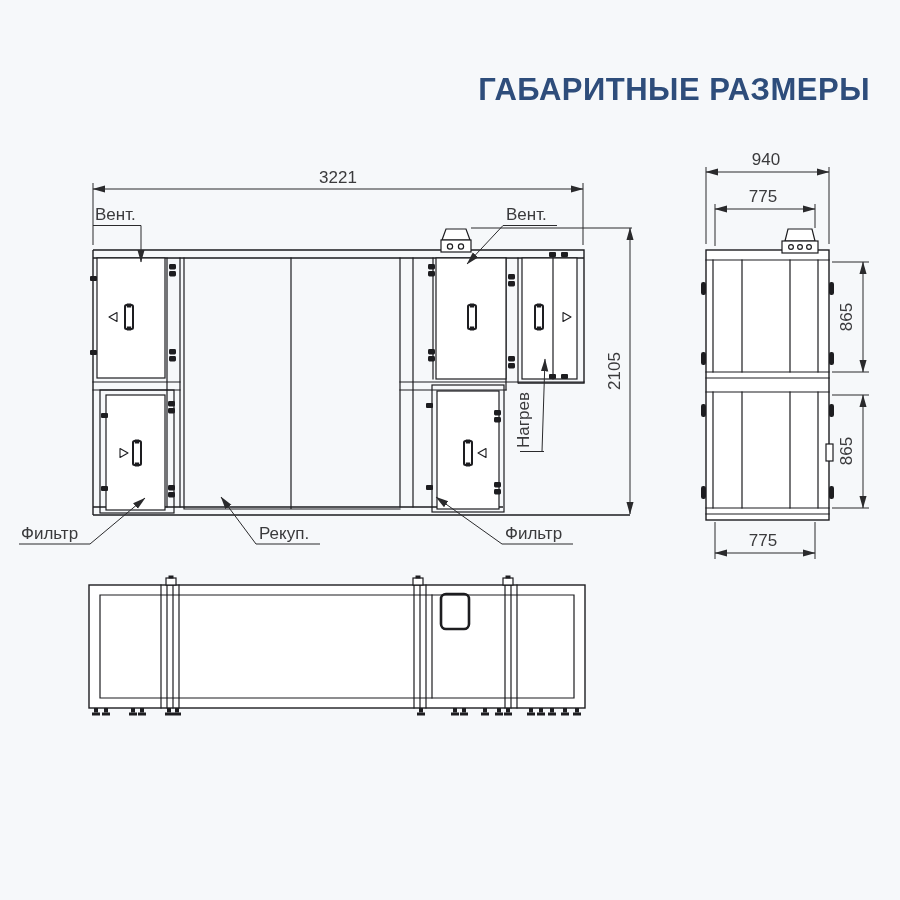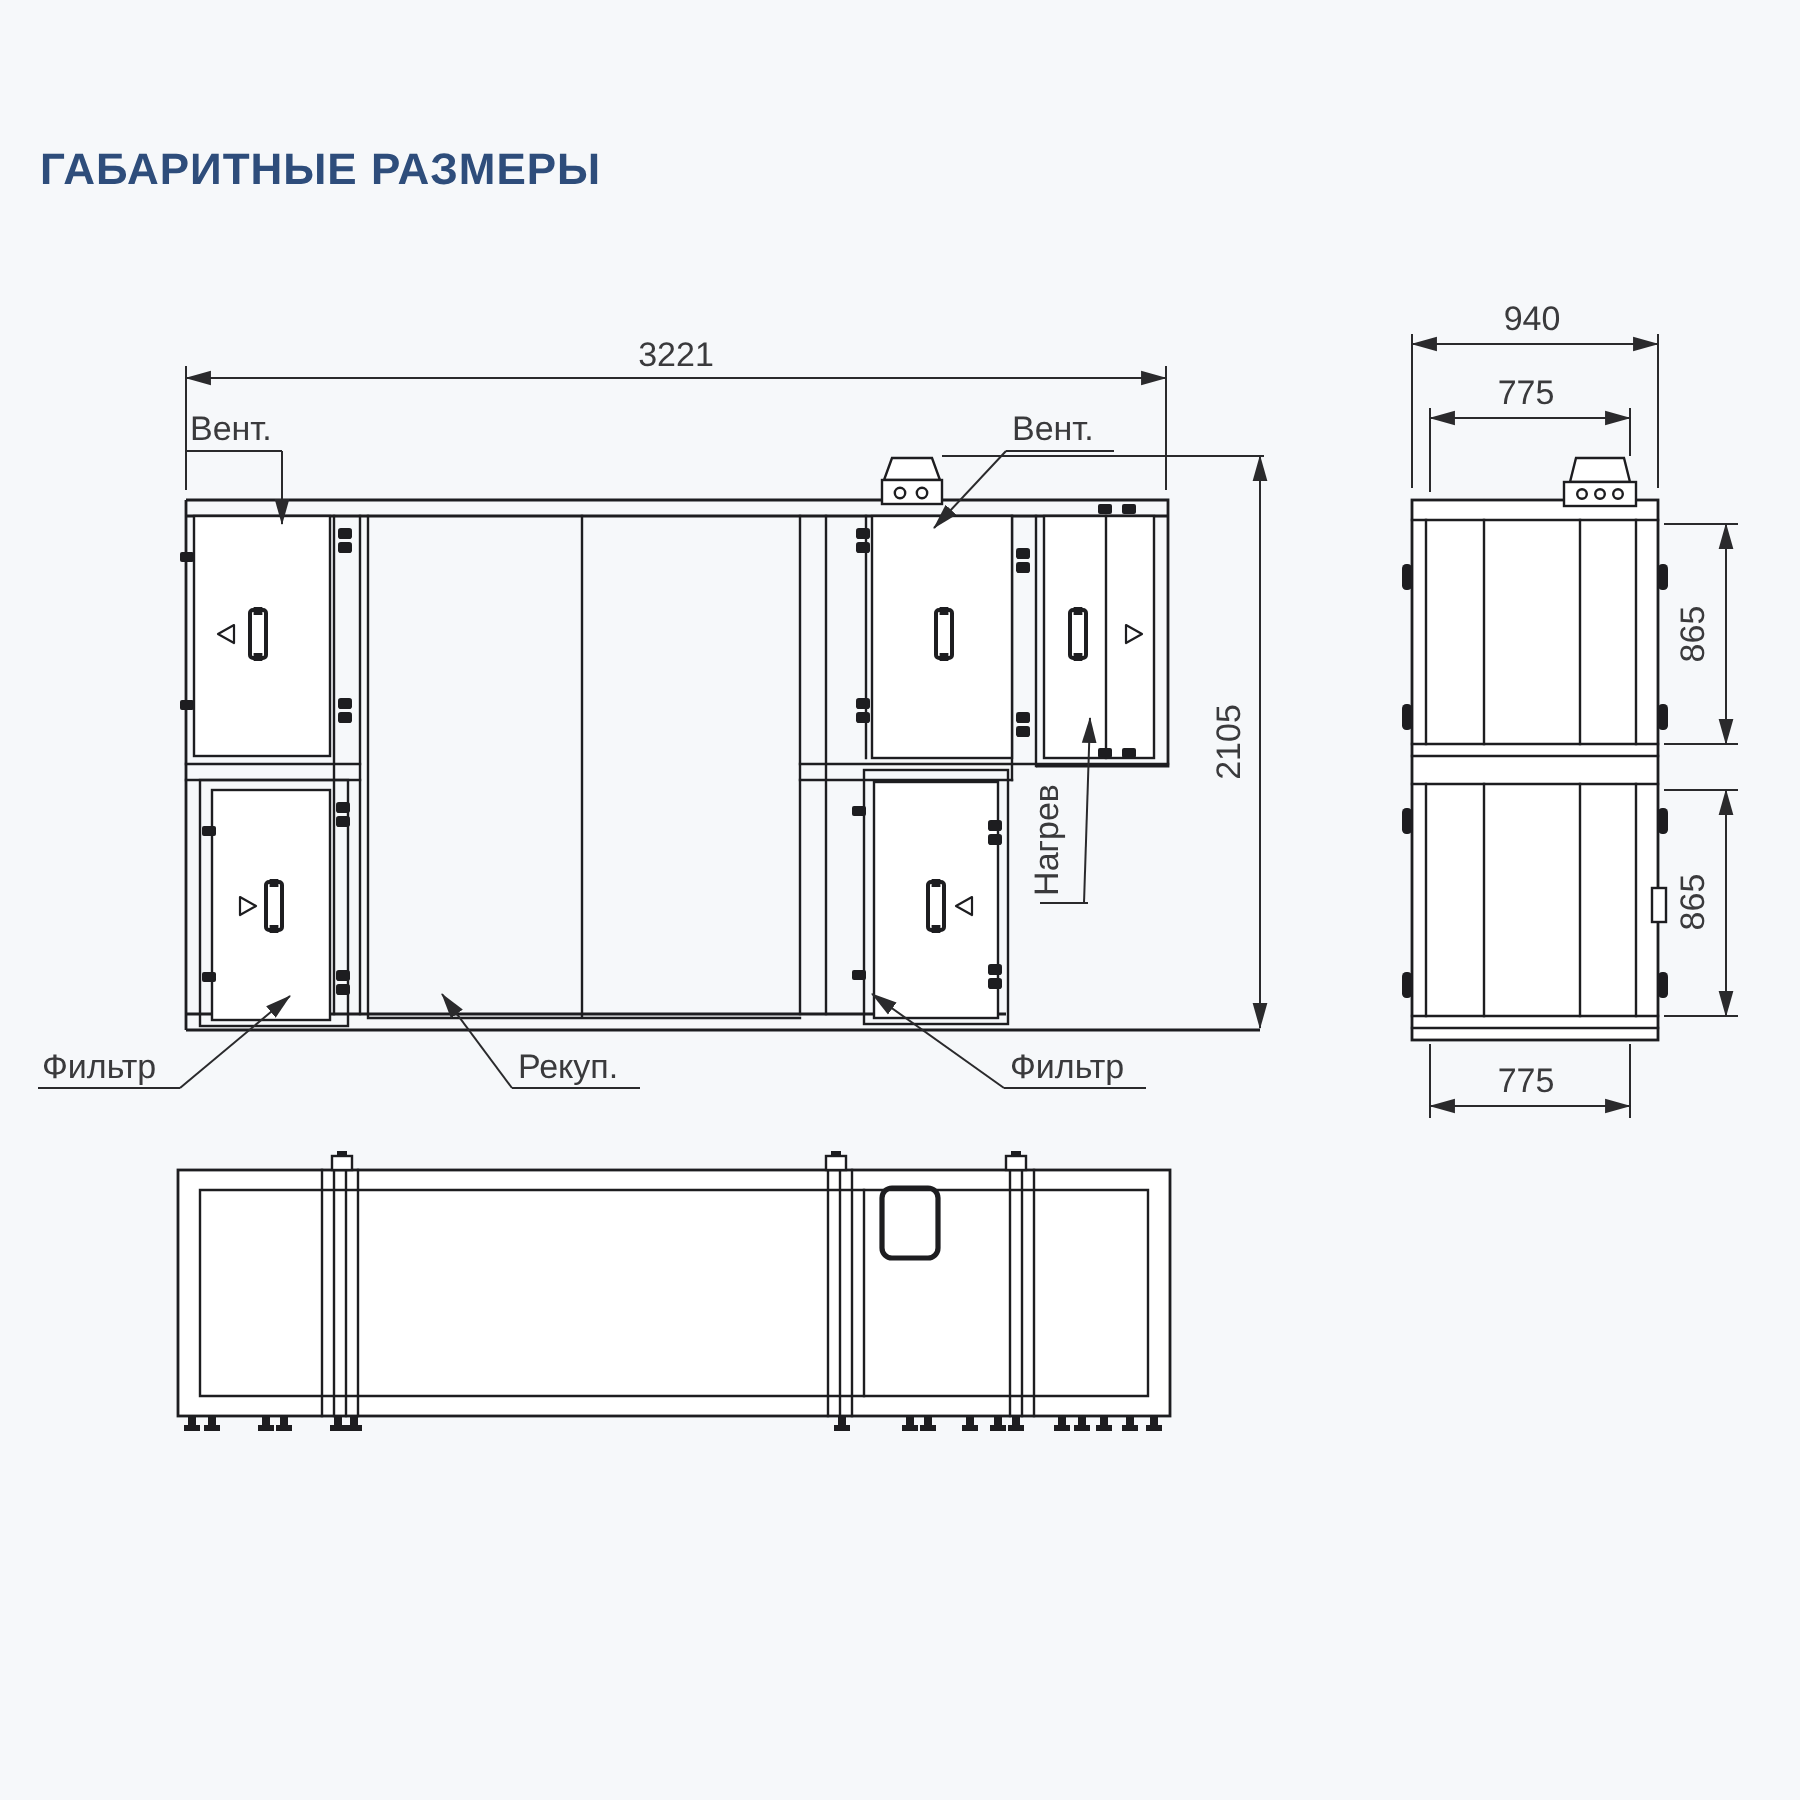--- a/index.html
+++ b/index.html
@@ -6,26 +6,25 @@
   body{
     width:900px;height:900px;
     background:#f6f8fa;
     font-family:"Liberation Sans",sans-serif;
     position:relative;
     overflow:hidden;
   }
   .page-title{
     position:absolute;
     top:72px;left:0;width:870px;
-    text-align:left;
-    font-size:22px;
+    text-align:right;
+    font-size:31px;
     font-weight:700;
     letter-spacing:0.5px;
     color:#2E4D7B;
-    margin-left:20px;
   }
   svg{position:absolute;top:0;left:0;}
   .ln{stroke:#1d1d20;stroke-width:1.2;fill:none;stroke-linecap:square;}
   .lnth{stroke:#1d1d20;stroke-width:1.4;fill:none;}
   .thick{stroke:#1d1d20;stroke-width:2.6;fill:none;}
   .dim{stroke:#2a2a2c;stroke-width:1;fill:none;}
   .tri{stroke:#1d1d20;stroke-width:1.1;fill:none;stroke-linejoin:round;}
   .dimtxt{font-family:"Liberation Sans",sans-serif;font-size:17px;fill:#3a3a3c;}
   .lbltxt{font-family:"Liberation Sans",sans-serif;font-size:17px;fill:#3a3a3c;}
   .white{fill:#ffffff;}

